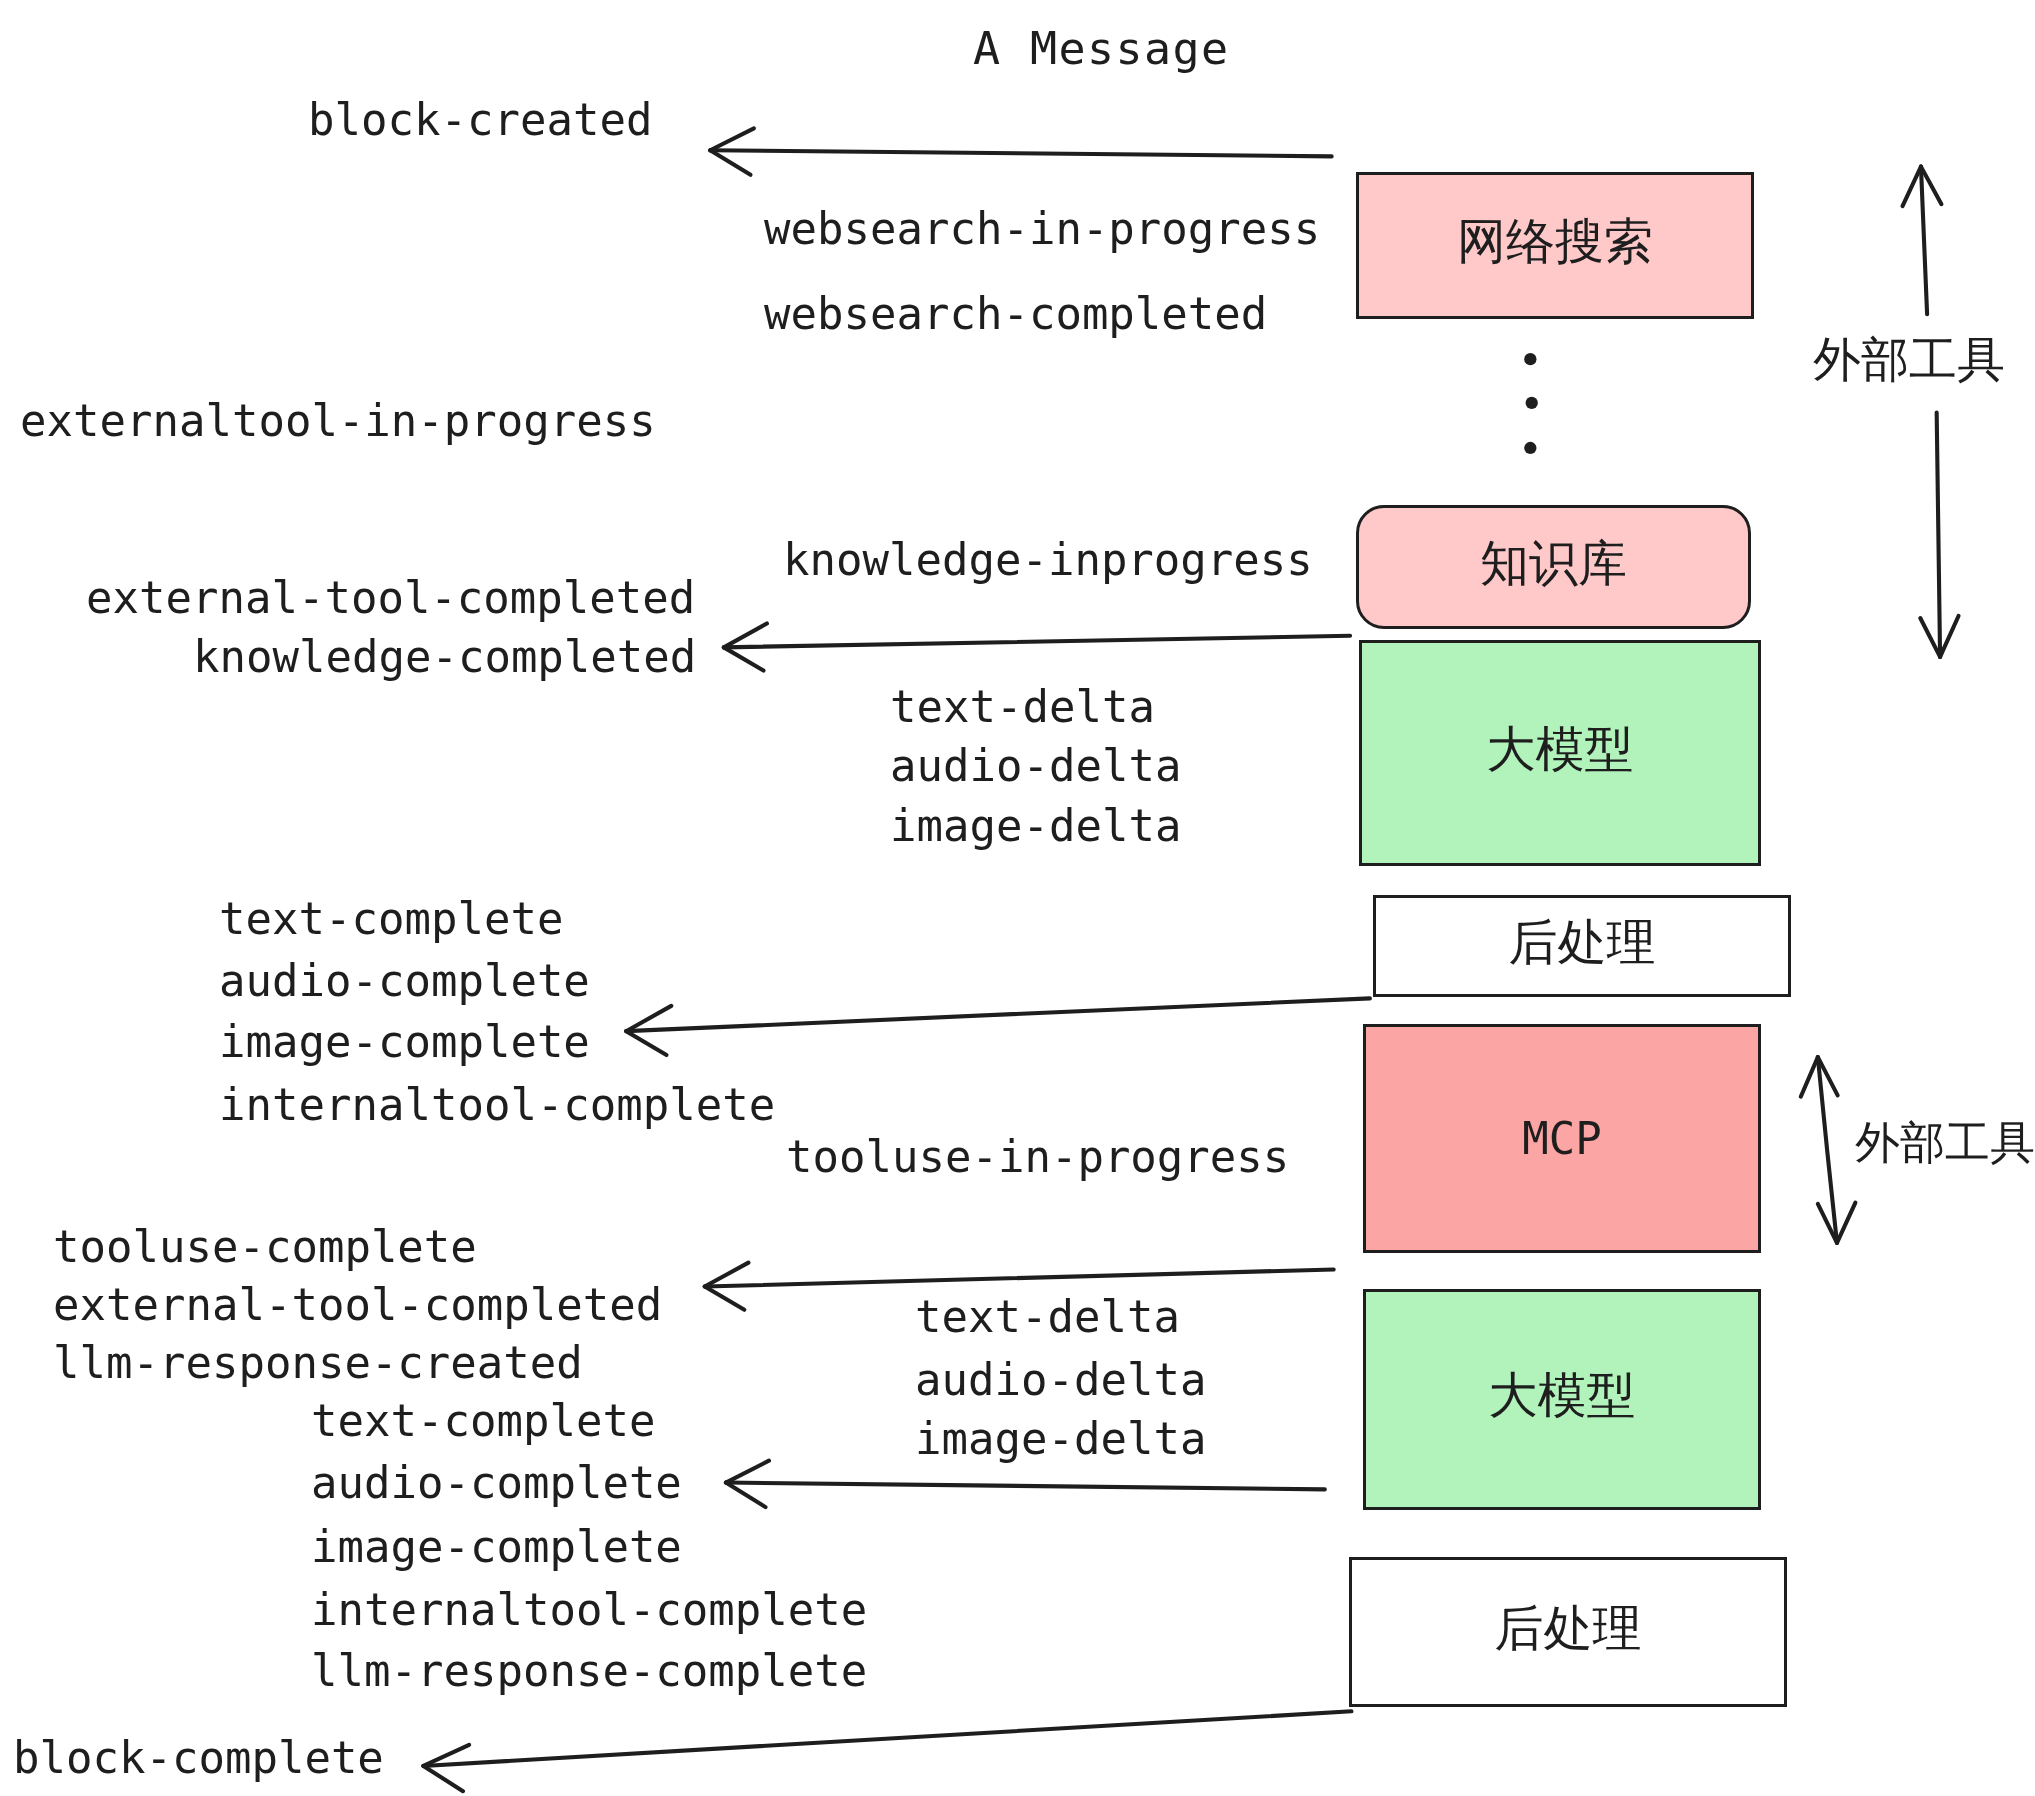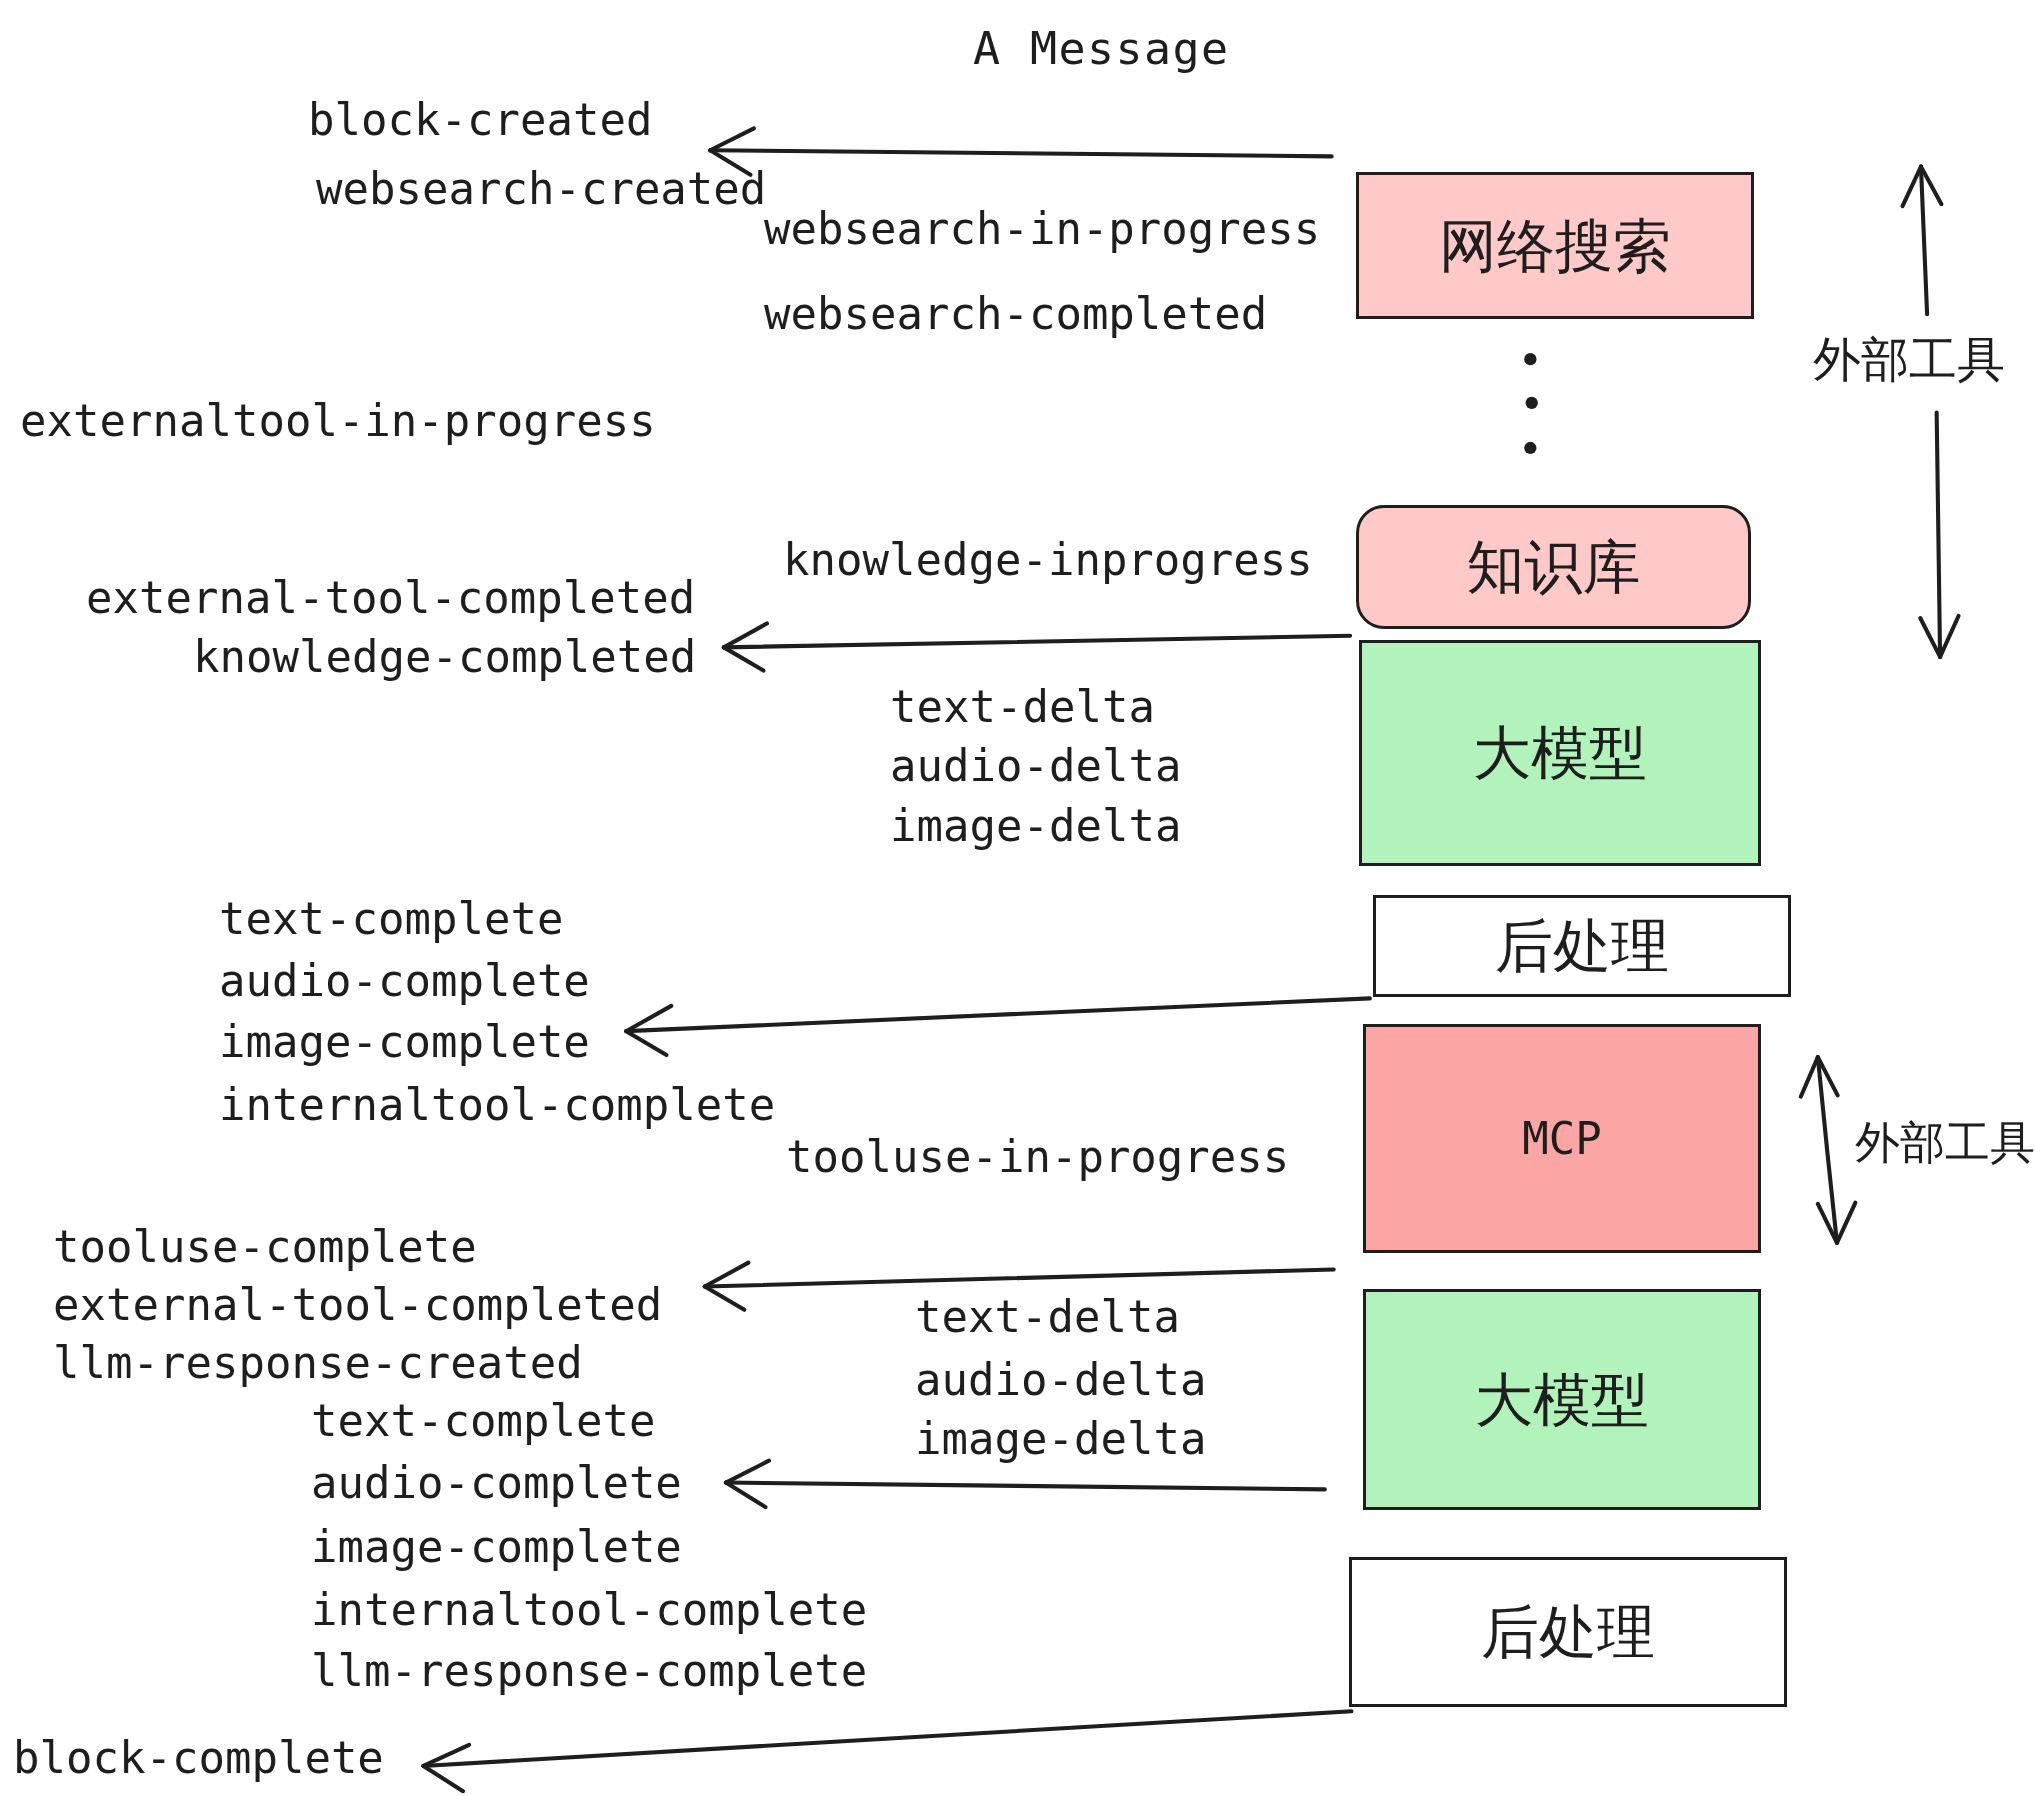--- a/index.html
+++ b/index.html
@@ -30,22 +30,22 @@
     white-space:nowrap;
   }
   .box{
     position:absolute;
     box-sizing:border-box;
     border:3.4px solid var(--ink,#1e1e1e);
     display:flex;
     align-items:center;
     justify-content:center;
     color:var(--ink,#1e1e1e);
-    font-family:Liberation Sans, sans-serif;
-    font-size:58px;
+    font-family:Liberation Mono, monospace;
+    font-size:49px;
     line-height:1;
     white-space:nowrap;
   }
   .box.mono-label{font-family:"DejaVu Sans Mono", monospace;font-size:44px;}
   .side-label{
     position:absolute;
     font-family:Liberation Serif, serif;
     font-size:48px;
     line-height:1;
     color:var(--ink,#1e1e1e);
@@ -116,21 +116,20 @@
     <g>
       <path d="M1979 2506 L620 2586"></path>
       <path d="M620 2586 L687 2555"></path>
       <path d="M620 2586 L678 2623"></path>
     </g>
   </svg>
 
   <div class="title" style="left:973px;top:48px;">A Message</div>
 
   <div class="ev" style="left:308px;top:120px;">block-created</div>
-  <div class="ev" style="left:316px;top:189px;">websearch-created</div>
   <div class="ev" style="left:764px;top:229px;">websearch-in-progress</div>
   <div class="ev" style="left:764px;top:314px;">websearch-completed</div>
   <div class="ev" style="left:20px;top:421px;">externaltool-in-progress</div>
   <div class="ev" style="left:783px;top:560px;">knowledge-inprogress</div>
   <div class="ev" style="left:86px;top:598px;">external-tool-completed</div>
   <div class="ev" style="left:193px;top:657px;">knowledge-completed</div>
 
   <div class="ev" style="left:890px;top:707px;">text-delta</div>
   <div class="ev" style="left:890px;top:766px;">audio-delta</div>
   <div class="ev" style="left:890px;top:826px;">image-delta</div>

